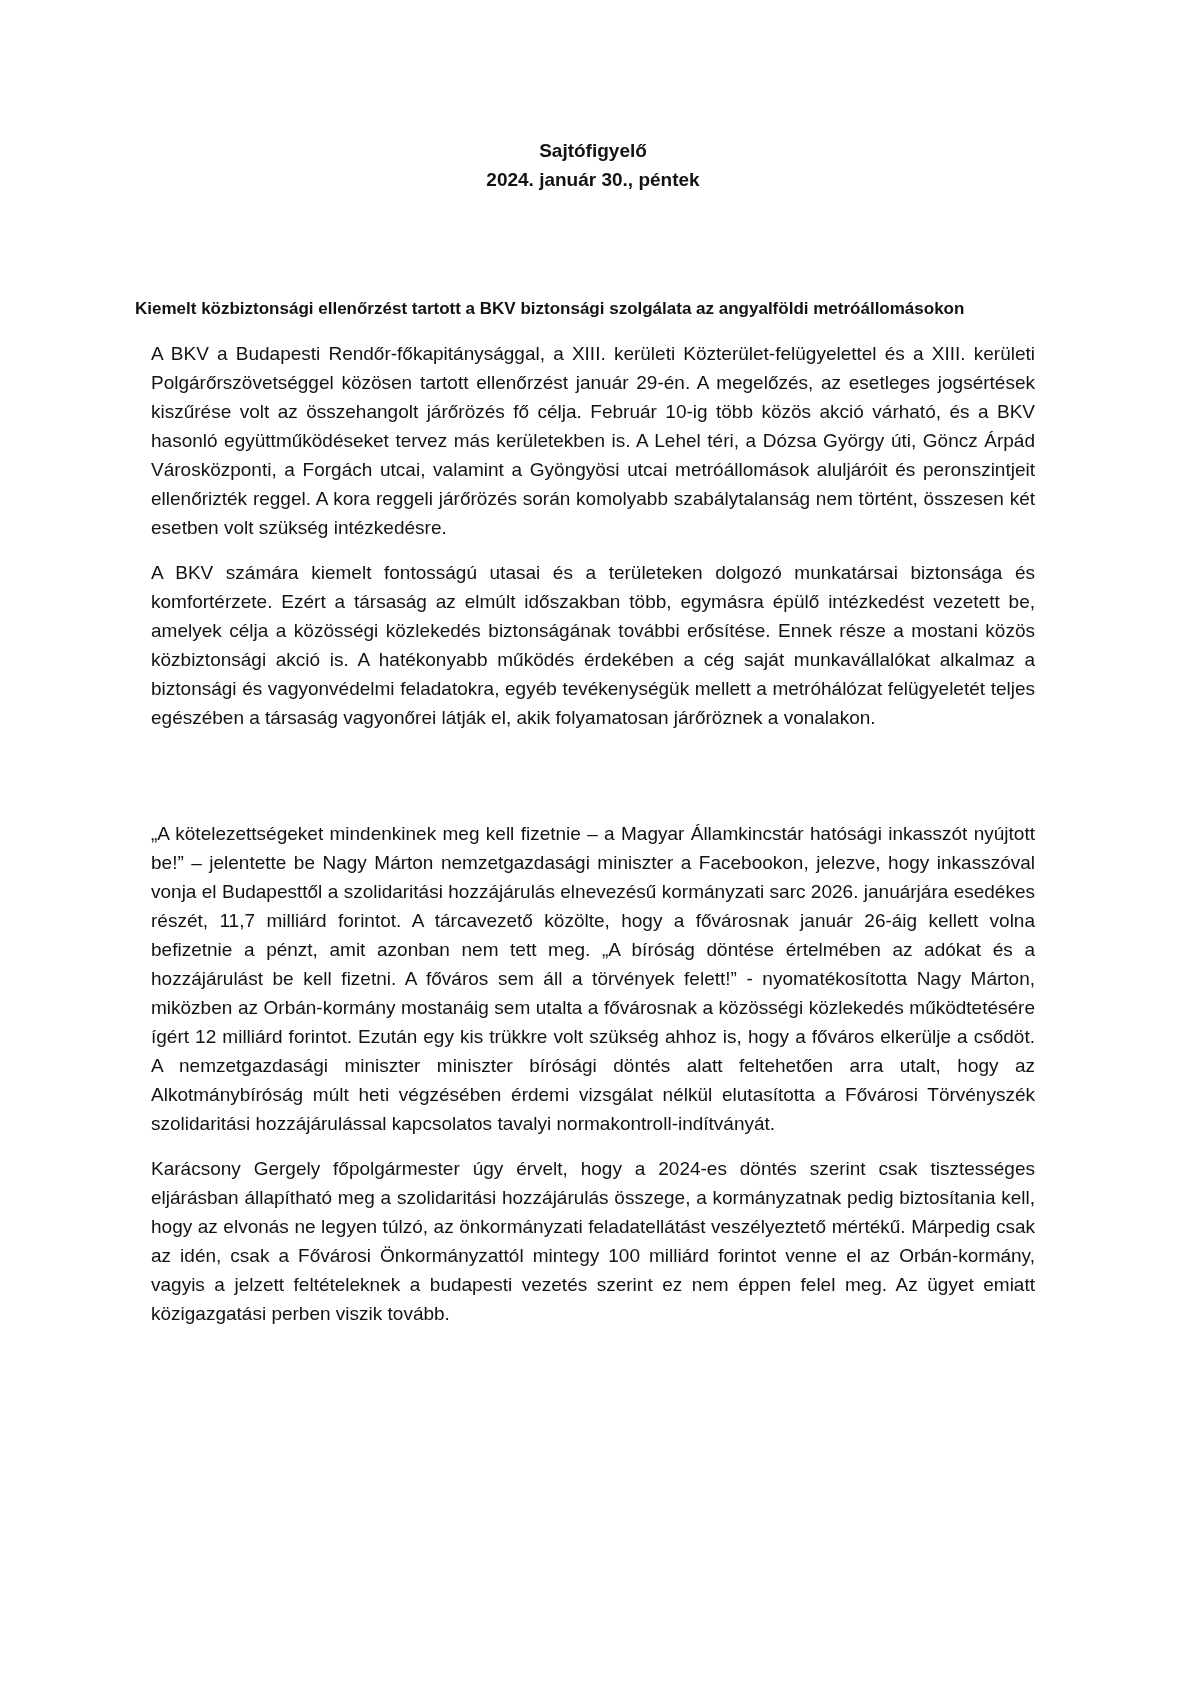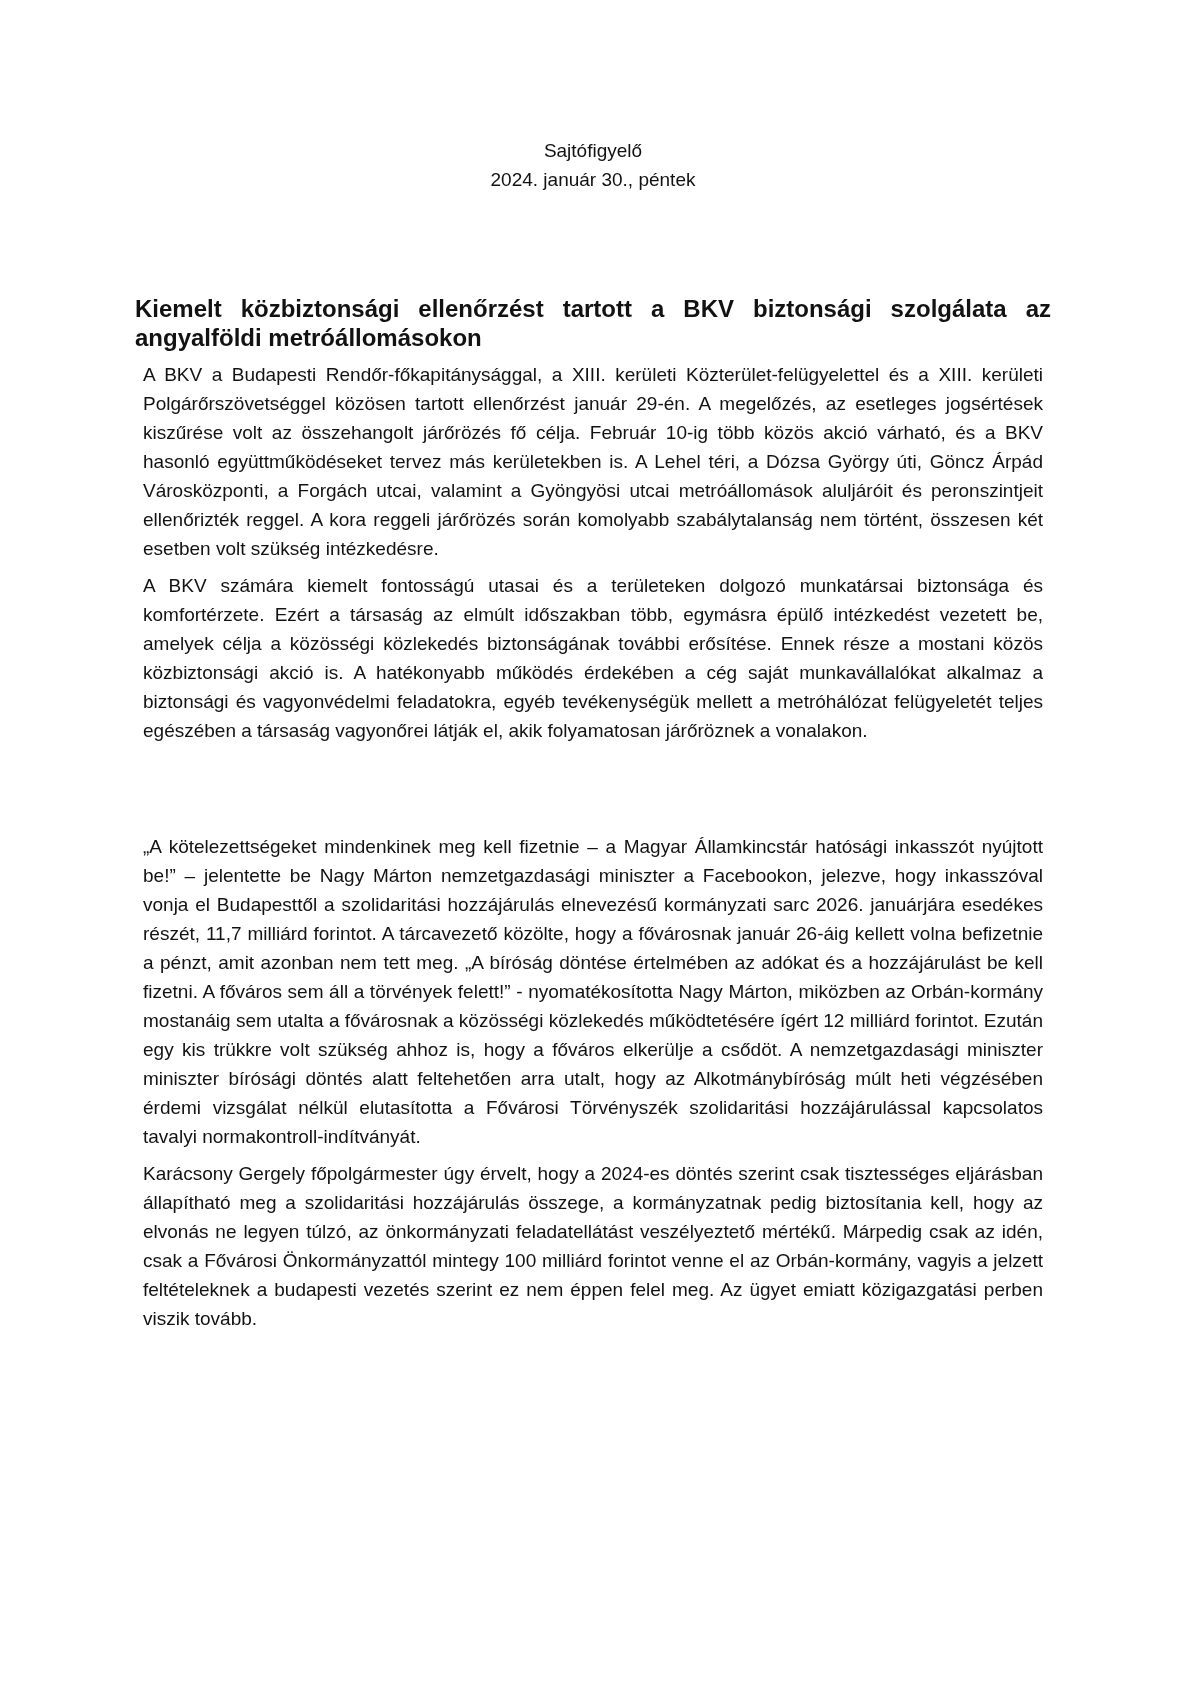--- a/index.html
+++ b/index.html
@@ -17,43 +17,43 @@
   .page {
     box-sizing: border-box;
     width: 1191px;
     height: 1684px;
     padding: 136px 140px 40px 135px;
     background: #ffffff;
     overflow: hidden;
   }
   .doc-header {
     text-align: center;
-    font-weight: normal;
+    font-weight: bold;
     font-size: 19px;
     line-height: 29px;
   }
   .doc-title, .doc-date {
     white-space: nowrap;
   }
   .news-section {
     font-size: 19px;
     line-height: 29px;
     text-align: justify;
   }
   .section-1 { margin-top: 100px; }
   .section-2 { margin-top: 87px; }
   .section-heading {
     margin: 0;
-    font-size: 24px;
+    font-size: 17px;
     line-height: 29px;
     font-weight: bold;
     text-align: justify;
   }
   .body-paragraph {
-    margin: 8px;
+    margin: 16px;
     text-align: justify;
   }
 </style>
 </head>
 <body>
 
 <div class="page">
 
   <header class="doc-header">
     <div class="doc-title">Sajtófigyelő</div>

